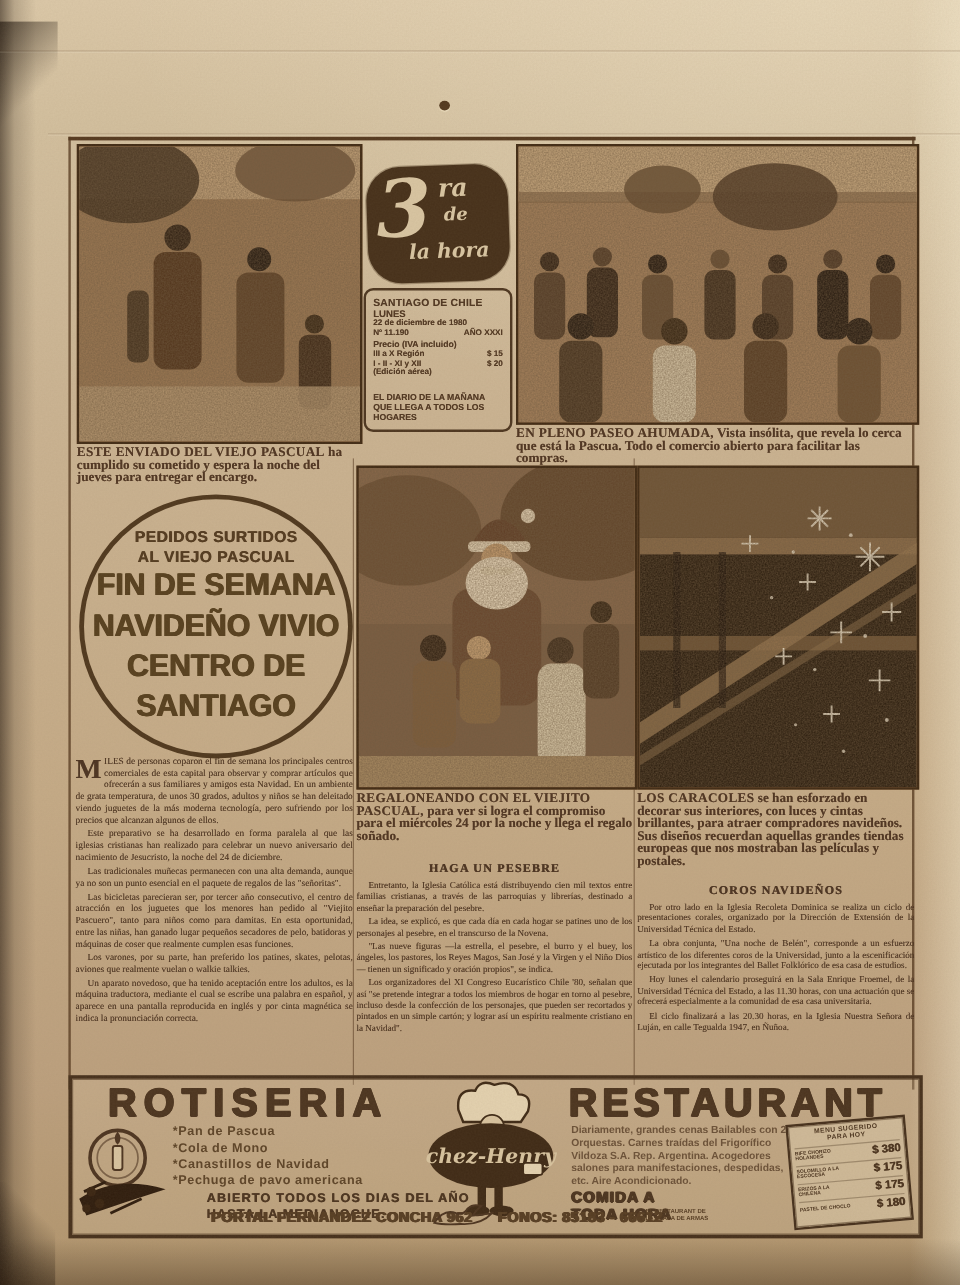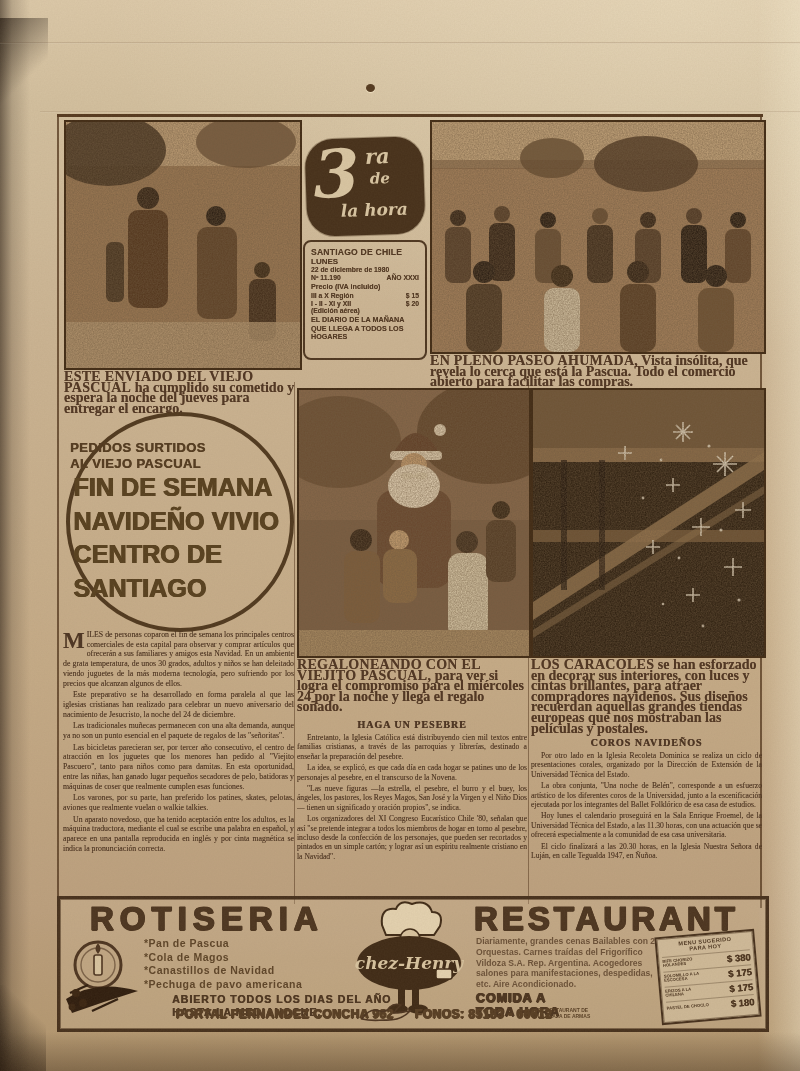--- a/index.html
+++ b/index.html
@@ -20,21 +20,21 @@
   .bottom-shade{left:0;top:1032px;width:800px;height:39px;background:linear-gradient(180deg,rgba(70,46,26,0),rgba(52,34,18,.38));}
   
   .rule-top{left:57px;top:114px;width:706px;height:3px;background:#55391f;}
   .rule-left{left:57px;top:114px;width:2px;height:794px;background:rgba(85,57,31,.78);}
   .rule-right{left:760px;top:114px;width:2px;height:794px;background:rgba(85,57,31,.78);}
   .colrule{width:1px;background:rgba(85,57,31,.55);}
   
   .photo{border:2px solid #412b15;background:#94714c;overflow:hidden;}
   .photo svg{display:block;width:100%;height:100%;}
   
-  .cap{font-size:14px;line-height:10.6px;font-weight:bold;color:#4f3522;text-align:left;
+  .cap{font-size:11px;line-height:10.6px;font-weight:bold;color:#4f3522;text-align:left;
        text-shadow:0 0 .5px rgba(80,54,32,.6);}
   .cap .lead{text-transform:uppercase;letter-spacing:.3px;}
   
   .logo{background:#46301a;border-radius:28px;transform:rotate(-2deg);color:#d9c6a3;
         box-shadow:0 0 0 1px rgba(70,48,26,.35);}
   .logo span{position:absolute;font-family:"DejaVu Serif",serif;font-style:italic;font-weight:bold;}
   .logo .big3{left:8px;top:2px;font-size:66px;line-height:66px;}
   .logo .sup{left:60px;top:6px;font-size:21px;}
   .logo .mid{left:64px;top:32px;font-size:15px;}
   .logo .bot{left:34px;top:62px;font-size:17px;white-space:nowrap;}
@@ -42,23 +42,23 @@
   .mast{border:2px solid #4d3620;border-radius:8px;padding:5px 6px;box-sizing:border-box;
         font-family:"Liberation Sans",sans-serif;font-weight:bold;color:#503722;
         text-shadow:0 0 .5px rgba(80,54,32,.6);}
   .mast .c{text-align:left;}
   .mh-city{font-size:8.6px;letter-spacing:.2px;}
   .mh-day{font-size:8px;}
   .mh-date{font-size:6.8px;}
   .mh-row{display:flex;justify-content:space-between;font-size:6.8px;margin-top:1px;}
   .mh-note{font-size:7.2px;margin-top:1px;}
   .mh-aerea{font-size:6.8px;}
-  .mh-slogan{font-size:7.2px;line-height:8.6px;margin-top:2px;}
-  
-  .circle{border:4px solid #4f381e;border-radius:50%;
+  .mh-slogan{font-size:7.2px;line-height:8.6px;margin-top:13px;}
+  
+  .circle{border:4px solid #4f381e;border-radius:50%;text-align:center;
           font-family:"Liberation Sans",sans-serif;font-weight:bold;color:#57402б;}
   .kicker{font-size:13px;line-height:15.5px;color:#533b20;margin-top:24px;letter-spacing:.4px;
           text-shadow:.5px 0 currentColor;}
   .hl-line{font-size:26px;line-height:33.5px;color:#57401f;transform:scaleX(.97);
            text-shadow:.7px 0 currentColor,-.4px 0 currentColor;}
   
   .body-txt{font-size:7.8px;line-height:9.7px;text-align:justify;color:#4c3422;overflow:hidden;
             text-shadow:0 0 .5px rgba(80,54,32,.55);}
   .body-txt p{margin:0 0 2px 0;text-indent:10px;}
   .body-txt p.first{text-indent:0;}
@@ -329,21 +329,21 @@
       <path d="M36,8 Q41,14 36,19 Q31,14 36,8 Z" fill="#4c3420"></path>
       <path d="M4,64 Q34,44 76,56 Q44,66 10,78 Z" fill="#2f1d0e"></path>
       <path d="M8,58 L26,50 M18,70 L40,58 M30,76 L56,64" stroke="#2f1d0e" stroke-width="2.4"></path>
       <circle cx="14" cy="58" r="4" fill="#3a2512"></circle>
         <circle cx="21" cy="68" r="4" fill="#3a2512"></circle>
         <circle cx="10" cy="72" r="3.4" fill="#3a2512"></circle>
     </svg>
 
     <div class="abs ad-items" style="left:84px;top:38px;">
       <div class="ad-item"><span>*</span><span>Pan de Pascua</span></div>
-      <div class="ad-item"><span>*</span><span>Cola de Magos</span></div>
+      <div class="ad-item"><span>*</span><span>Cola de Mono</span></div>
       <div class="ad-item"><span>*</span><span>Canastillos de Navidad</span></div>
       <div class="ad-item"><span>*</span><span>Pechuga de pavo americana</span></div>
     </div>
     <div class="abs ad-open" style="left:84px;top:94px;width:250px;margin-left:28px;">
       <div>ABIERTO TODOS LOS DIAS DEL AÑO</div>
       <div>HASTA LA MEDIANOCHE.</div>
     </div>
 
     <svg class="abs" style="left:290px;top:0px;width:118px;height:122px;" viewBox="0 0 118 122">
       <path d="M32,26 Q30,8 46,10 Q50,0 62,5 Q78,0 82,13 Q94,13 90,27 L84,36 L36,36 Z" fill="#e4d2b0" stroke="#3f2a16" stroke-width="2"></path>

